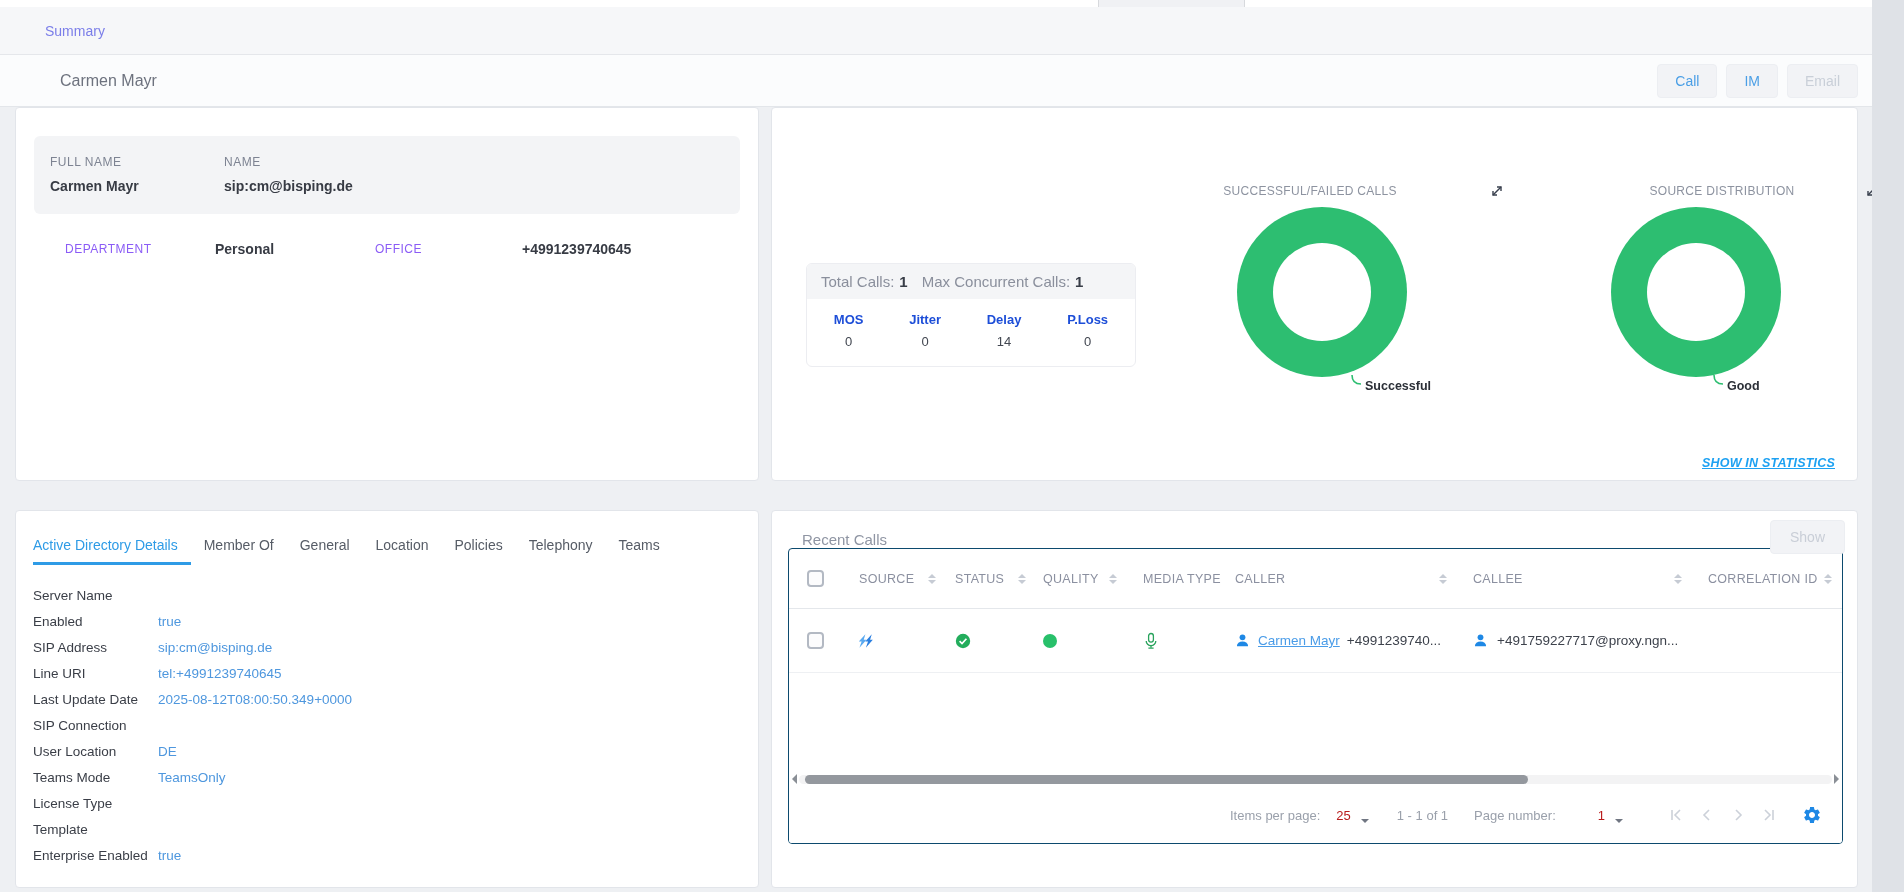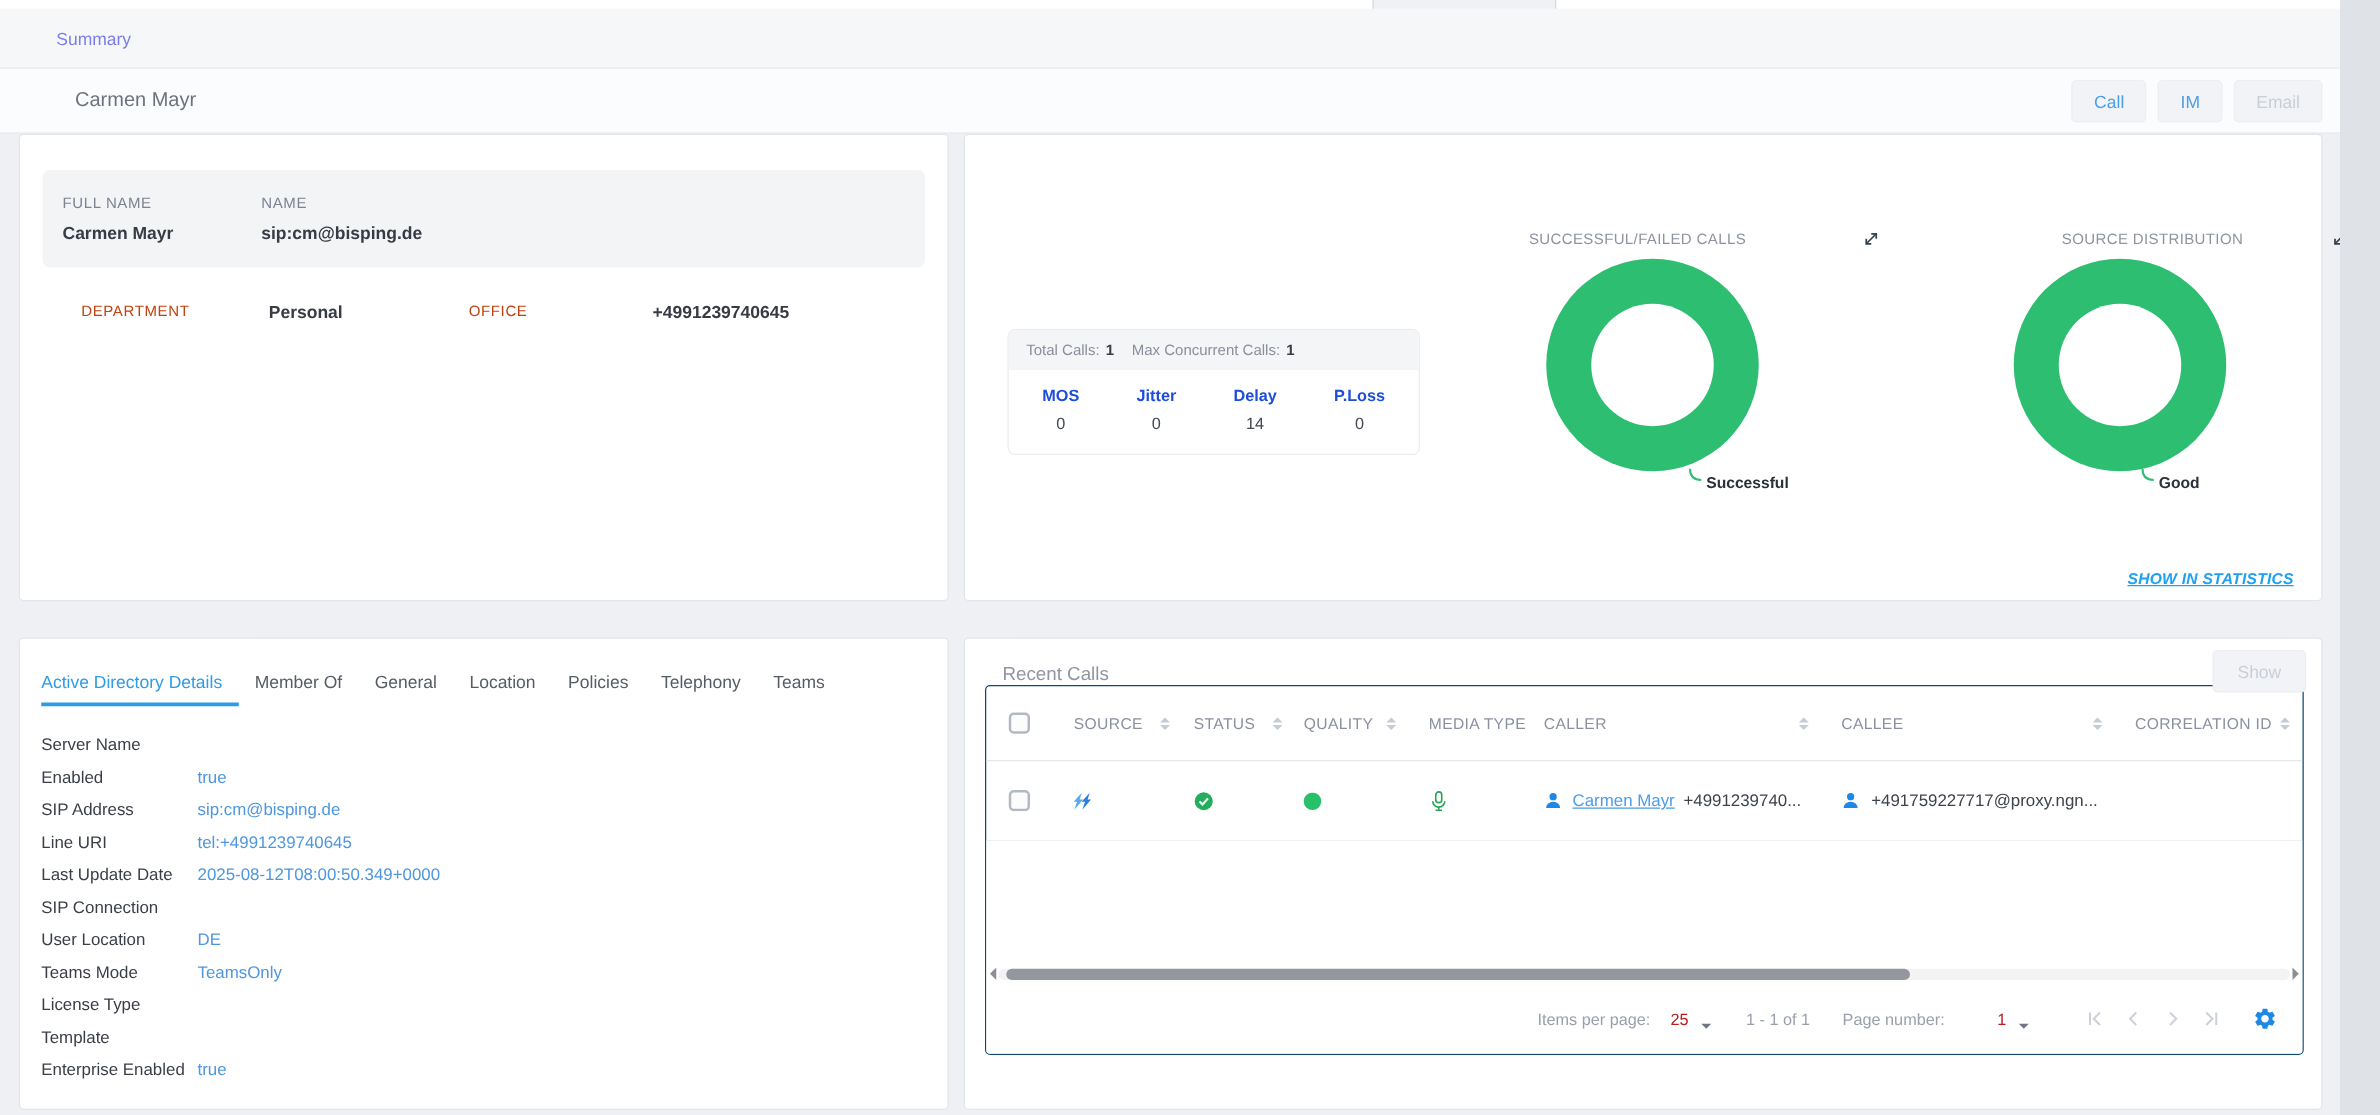--- a/index.html
+++ b/index.html
@@ -30,32 +30,32 @@
   .col-left { width:744px; flex:none; display:flex; flex-direction:column; gap:29px; }
   .col-right { flex:1; min-width:0; display:flex; flex-direction:column; gap:29px; }
   .card { background:#fff; border:1px solid #e2e5ea; border-radius:4px; position:relative; }
   .card.top { height:374px; }
   .card.bottom { height:378px; }
   .card-head { display:flex; justify-content:space-between; align-items:center; padding:22px 24px 0 30px; }
   .card-title { font-size:15px; color:#8f95a3; }
   .chev-btn { background:none; border:none; cursor:pointer; padding:0; line-height:0; }
   
   .contact-box { margin:28px 18px 0 18px; background:#f3f4f6; border-radius:6px;
-    padding:19px 16px 20px 16px; display:flex; }
+    padding:19px 16px 20px 16px; display:flex;gap:15px; }
   .cfield .lbl { font-size:12px; color:#7d8392; letter-spacing:.5px; }
   .cfield .val { font-size:14px; font-weight:bold; color:#373b44; margin-top:9px; }
   .contact-box .cfield:first-child { width:159px; }
   .contact-row { display:grid; grid-template-columns:150px 160px 147px auto;
     margin:27px 18px 0 49px; align-items:center; }
-  .contact-row .lbl { font-size:12px; color:#c2410c; letter-spacing:.5px; }
+  .contact-row .lbl { font-size:12px; color:#8b5cf6; letter-spacing:.5px; }
   .contact-row .val { font-size:14px; font-weight:bold; color:#373b44; }
   
   .totals-box { position:absolute; left:34px; top:155px; width:330px;
     border:1px solid #ecedf1; border-radius:6px; background:#fff; overflow:hidden; }
-  .totals-head { background:#f4f5f7; padding:9px 14px; font-size:12px; color:#8a8f9c; display:flex; }
+  .totals-head { background:#f4f5f7; padding:9px 14px; font-size:15px; color:#8a8f9c; display:flex; }
   .totals-head b { color:#383d47; margin:0 14px 0 5px; }
   .totals-body { display:flex; justify-content:space-around; padding:13px 4px 17px 4px; }
   .metric { text-align:center; }
   .metric .m-lbl { font-size:13px; font-weight:bold; color:#1d4ed8; }
   .metric .m-val { font-size:13px; color:#424751; margin-top:7px; }
   .chart-title { position:absolute; top:76px; width:240px; text-align:center;
     font-size:12px; color:#8d93a0; letter-spacing:.3px; }
   .chart-title.c1 { left:418px; }
   .chart-title.c2 { left:830px; }
   .expand-btn { position:absolute; top:76px; background:none; border:none; cursor:pointer; line-height:0; padding:0; }

